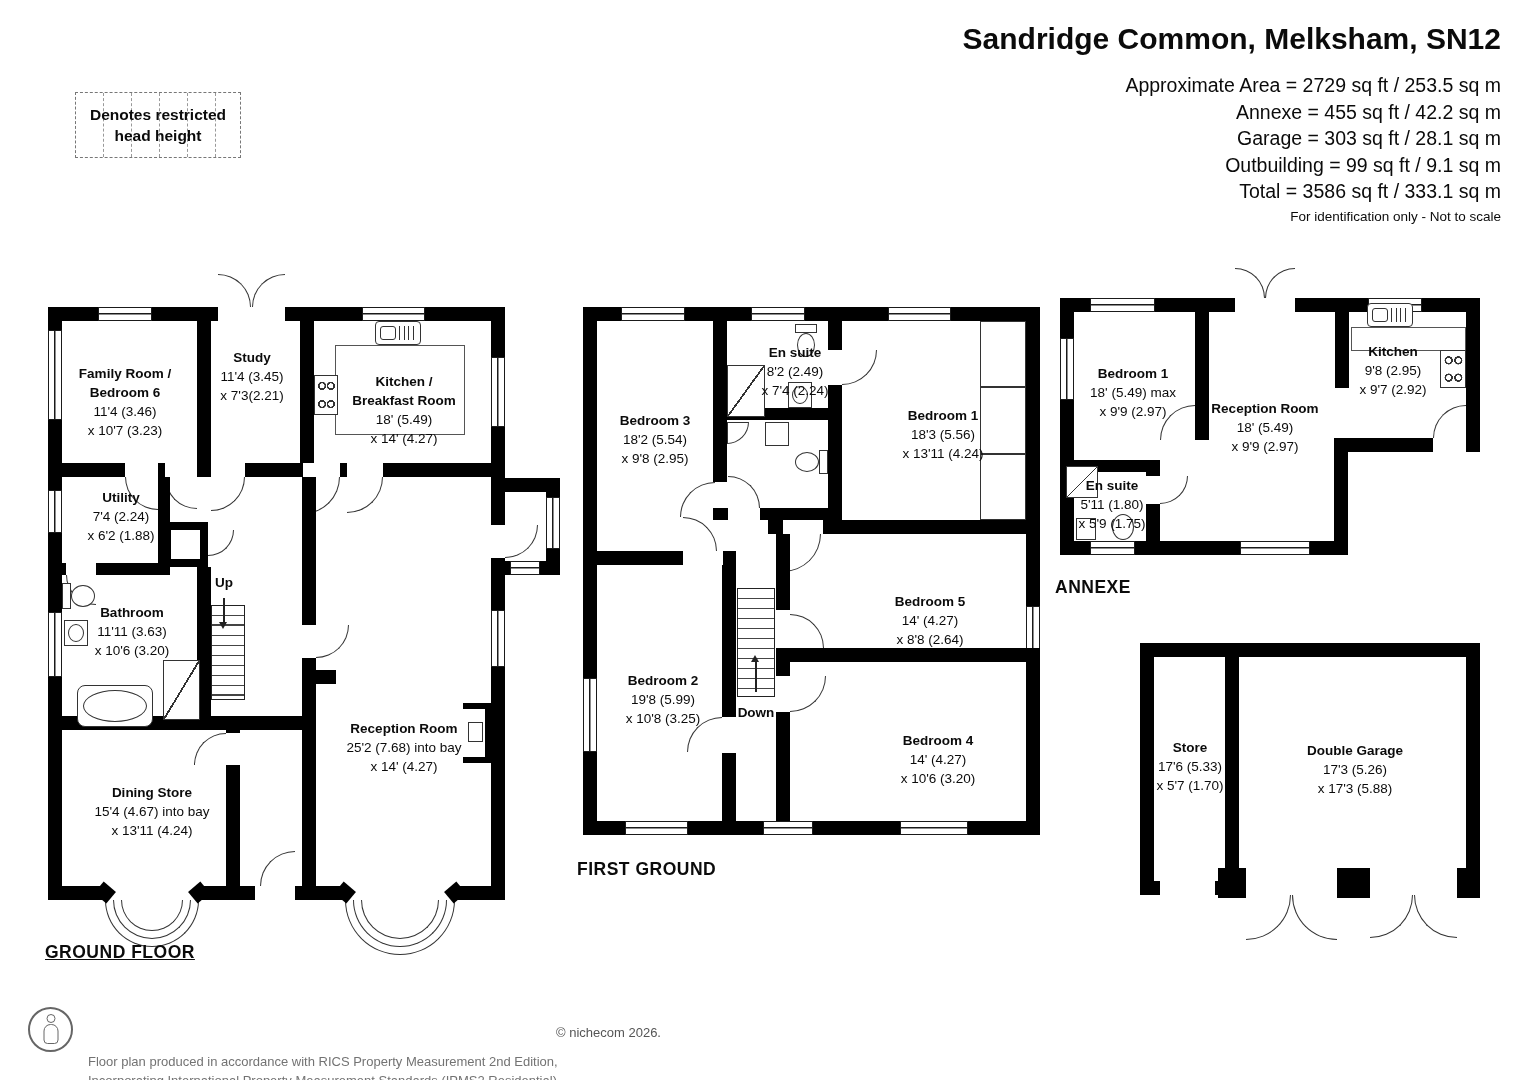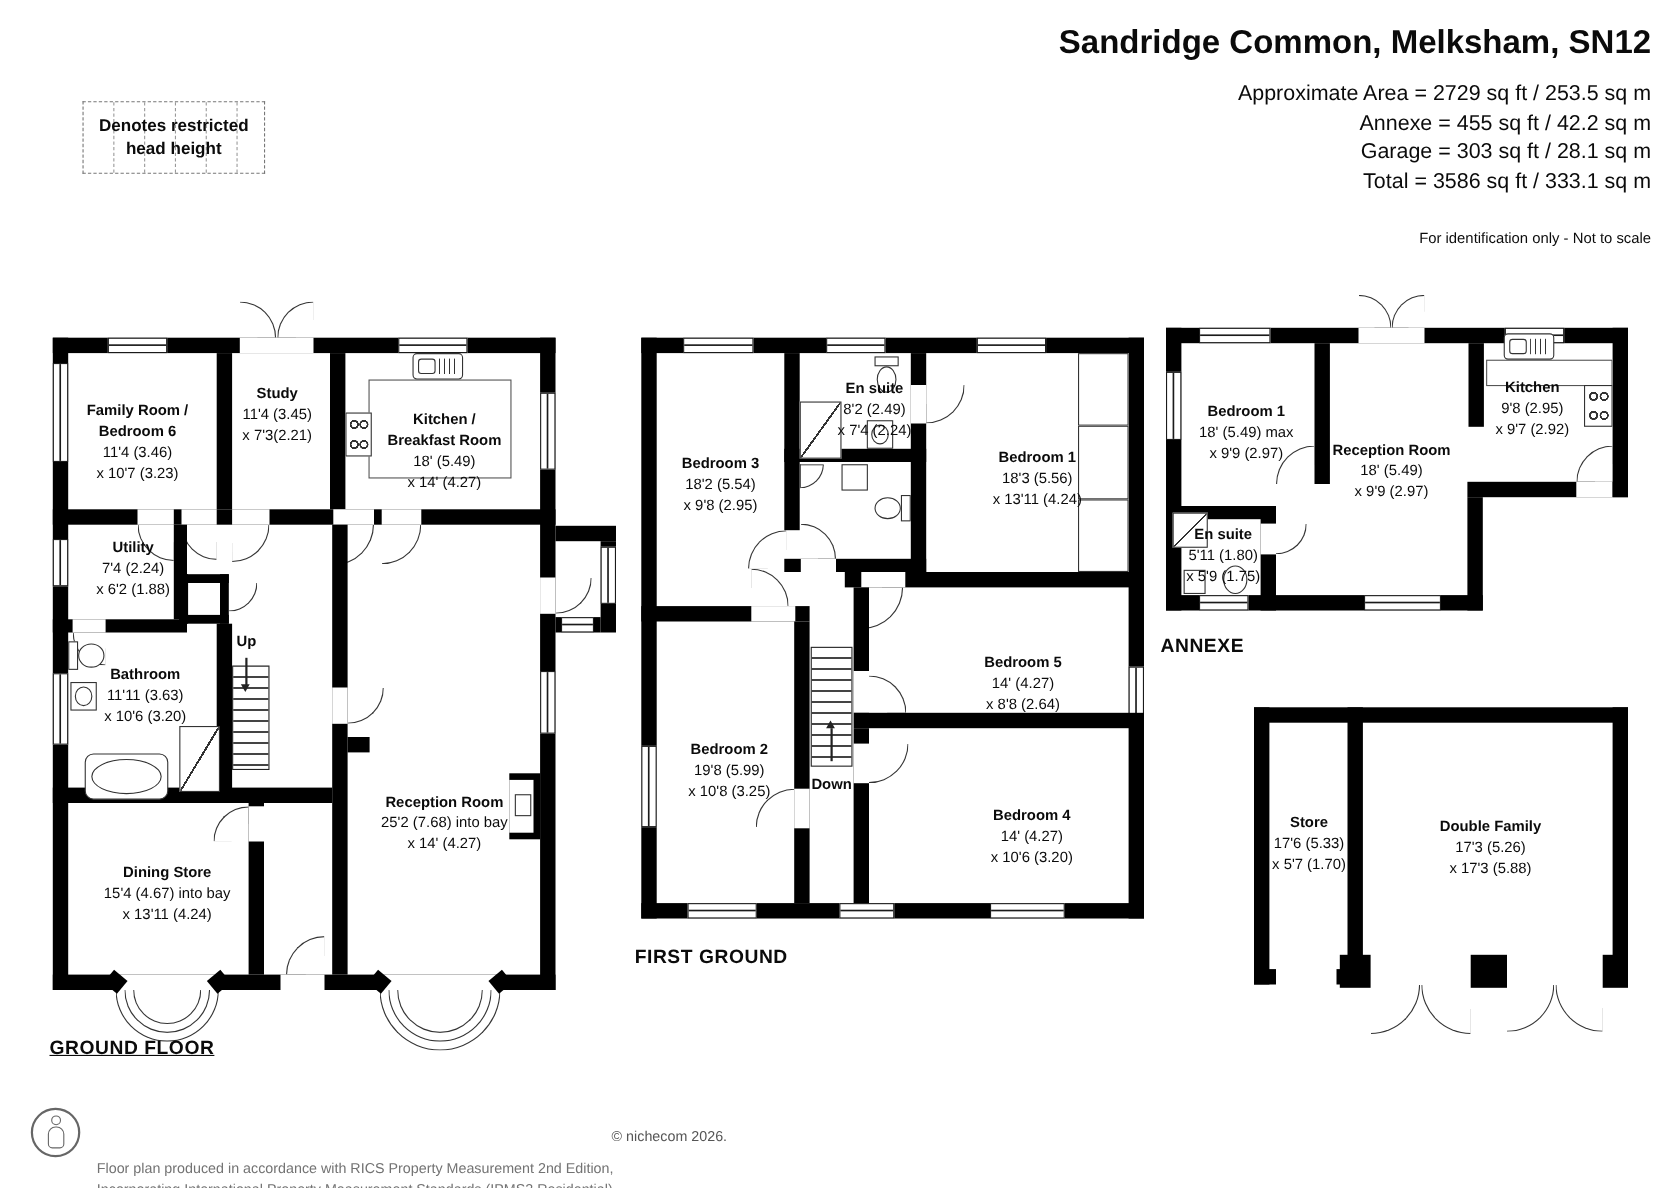--- a/index.html
+++ b/index.html
@@ -63,20 +63,21 @@
           border:1.6px solid #666;border-radius:7px 7px 4px 4px;box-sizing:border-box;}
 </style>
 </head>
 <body>
 
 <div class="hdr-title">Sandridge Common, Melksham, SN12</div>
 <div class="hdr-areas">
   <div>Approximate Area = 2729 sq ft / 253.5 sq m</div>
   <div>Annexe = 455 sq ft / 42.2 sq m</div>
   <div>Garage = 303 sq ft / 28.1 sq m</div>
+  <div>Outbuilding = 99 sq ft / 9.1 sq m</div>
   <div>Total = 3586 sq ft / 333.1 sq m</div>
 </div>
 <div class="hdr-note">For identification only - Not to scale</div>
 
 <div class="legend-box" style="left:75px;top:92px;width:166px;height:66px;">
   <div class="lv" style="left:27px;"></div>
   <div class="lv" style="left:55px;"></div>
   <div class="lv" style="left:83px;"></div>
   <div class="lv" style="left:111px;"></div>
   <div class="lv" style="left:139px;"></div>
@@ -400,21 +401,21 @@
   <div class="arc bl" style="left:152px;top:252px;width:45px;height:45px;"></div>
   <div class="arc br" style="left:230px;top:252px;width:43px;height:43px;"></div>
   <div class="arc bl" style="left:274px;top:252px;width:43px;height:43px;"></div>
 
   <div class="room-label" style="left:50px;top:124px;">
     <span class="rname">Store</span>
     <span class="rdims">17'6 (5.33)
 x 5'7 (1.70)</span>
   </div>
   <div class="room-label" style="left:215px;top:127px;">
-    <span class="rname">Double Family</span>
+    <span class="rname">Double Garage</span>
     <span class="rdims">17'3 (5.26)
 x 17'3 (5.88)</span>
   </div>
 </div>
 
 <div class="person-badge" style="left:28px;top:1007px;">
   <div class="p-head"></div>
   <div class="p-body"></div>
 </div>
 <div class="foot-text">

